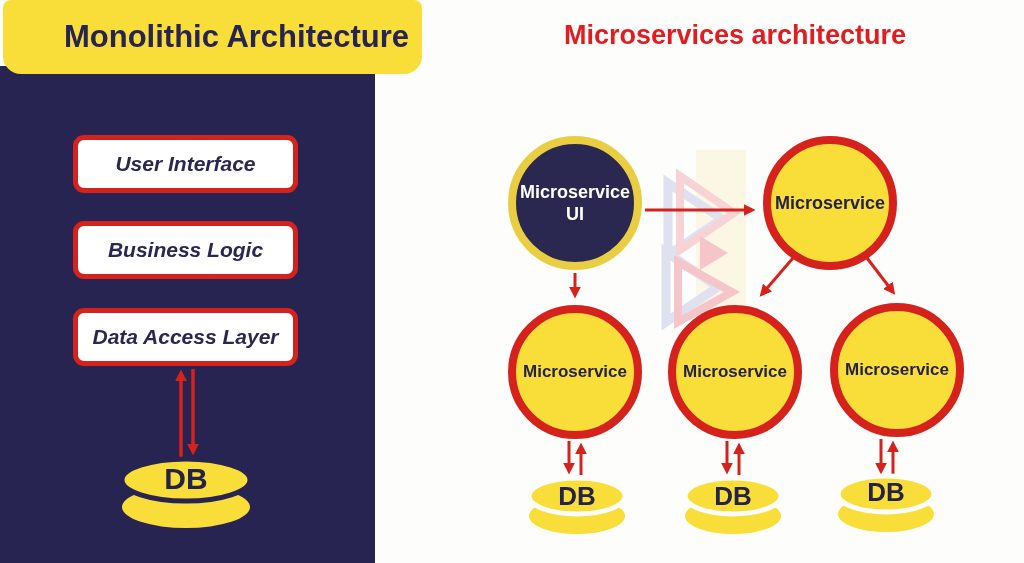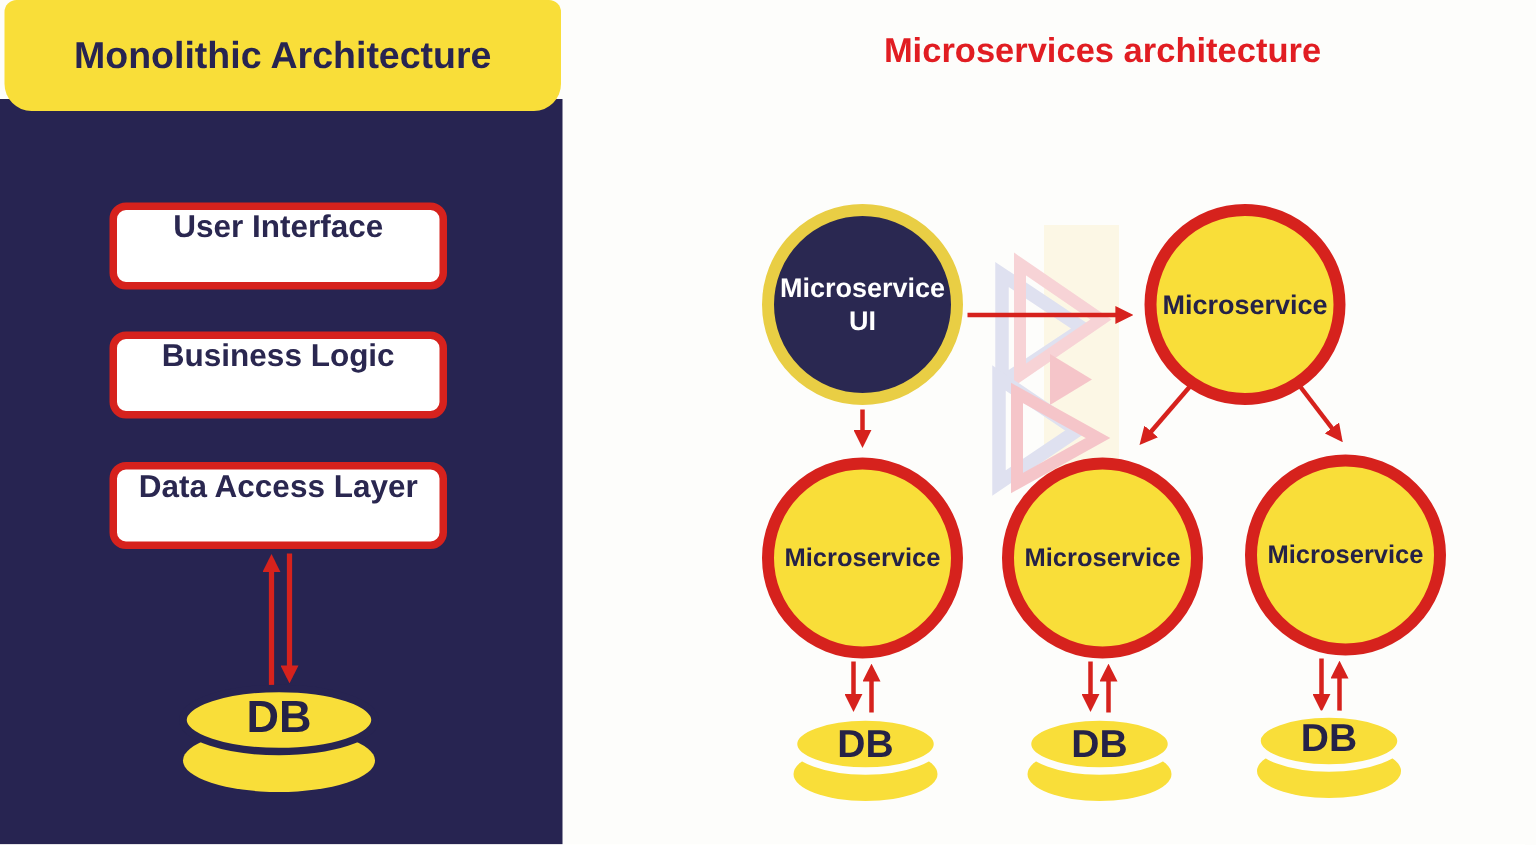--- a/index.html
+++ b/index.html
@@ -27,49 +27,52 @@
   .mono-header {
     position: absolute;
     left: 3px; top: 0;
     width: 371px;
     height: 74px;
     background: #F9DE39;
     border-radius: 8px 8px 18px 18px;
     display: flex;
     align-items: center;
     justify-content: center;
-    font-size: 25px;
+    font-size: 31px;
     font-weight: 700;
     color: #272451;
     z-index: 3;
+    padding-left: 48px;
   }
   .layer-box {
     position: absolute;
     left: 73px;
     width: 225px;
     height: 58px;
     box-sizing: border-box;
     background: #ffffff;
     border: 5px solid #D6221D;
     border-radius: 11px;
     display: flex;
+    align-items: center;
     justify-content: center;
     font-size: 21px;
     font-weight: 700;
     color: #2A2750;
     z-index: 3;
+    font-style: italic;
   }
   
   .micro-title {
     position: absolute;
     left: 500px;
     top: 20px;
     width: 470px;
     text-align: center;
-    font-size: 23px;
+    font-size: 27px;
     font-weight: 700;
     color: #E11D22;
     z-index: 3;
   }
   
   .circle {
     position: absolute;
     width: 134px;
     height: 134px;
     box-sizing: border-box;

